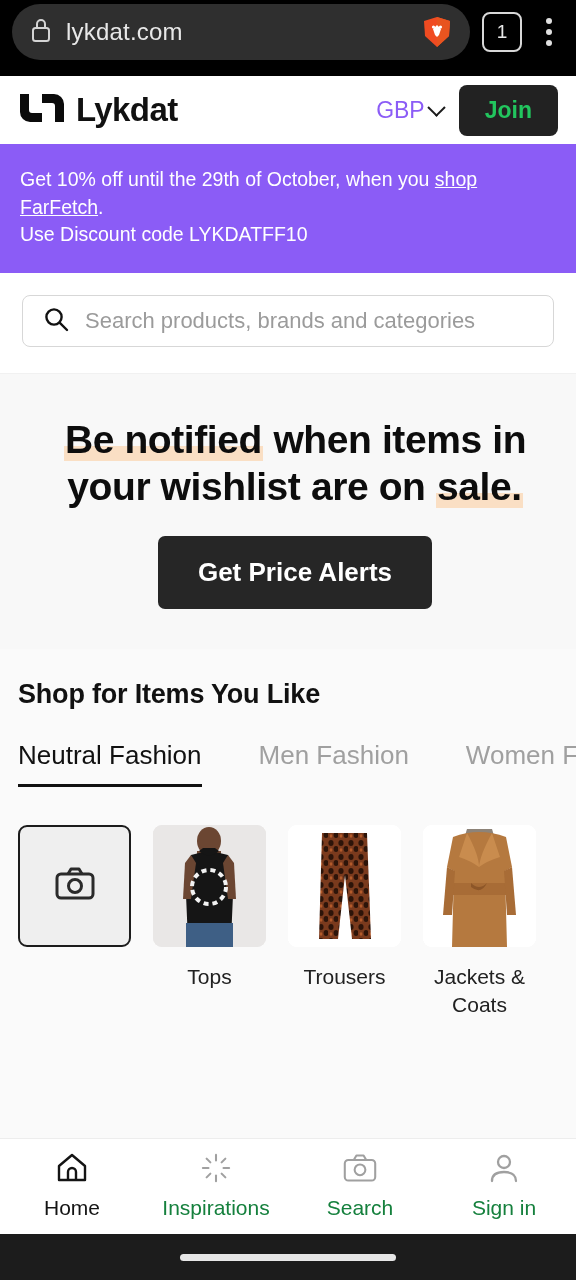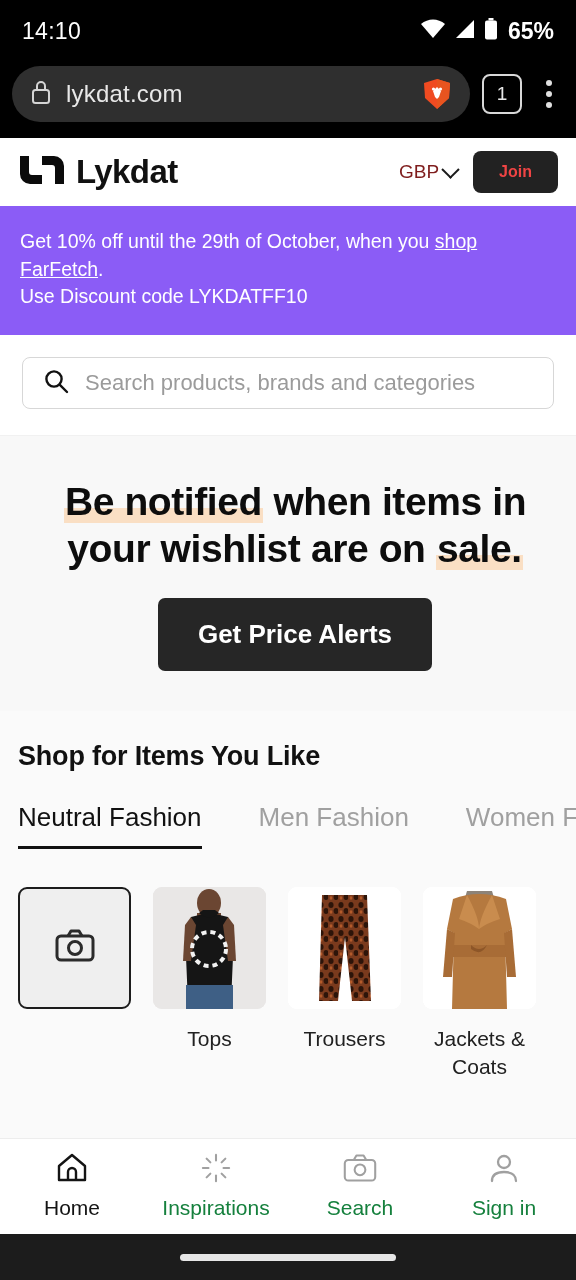--- a/index.html
+++ b/index.html
@@ -42,26 +42,26 @@
   
   .page { flex:1 1 auto; background:#fff; overflow:hidden; display:flex; flex-direction:column; }
 
   .site-header {
     height:68px; background:#fff; display:flex; align-items:center;
     padding:0 18px; gap:14px; flex:0 0 auto;
   }
   .logo-wrap { display:flex; align-items:center; gap:10px; }
   .logo-text { font-size:33px; font-weight:700; letter-spacing:-.6px; color:#111; }
   .header-right { margin-left:auto; display:flex; align-items:center; gap:16px; }
-  .currency { display:flex; align-items:center; gap:5px; font-size:19px; color:#7f1d1d; }
+  .currency { display:flex; align-items:center; gap:5px; font-size:23px; color:#8b5cf6; }
   .chev { width:13px; height:13px; border-right:2.6px solid #1a1a1a; border-bottom:2.6px solid #1a1a1a;
           transform:rotate(45deg) translate(-2px,-2px); }
   .join-btn {
-    background:#222222; color:#ef4444; border:none; border-radius:8px;
-    padding:12px 26px; font-size:16px; font-weight:700;
+    background:#222222; color:#22c55e; border:none; border-radius:8px;
+    padding:12px 26px; font-size:23px; font-weight:700;
     font-family:"Liberation Sans", sans-serif; cursor:pointer;
   }
 
   .promo {
     background:#8b5cf6; color:#fff; padding:22px 20px 24px 20px;
     font-size:19.5px; line-height:1.42; flex:0 0 auto;
   }
   .promo a { color:#fff; text-decoration:underline; }
 
   .search-section { background:#fff; padding:22px 22px 26px 22px; flex:0 0 auto; }
@@ -130,42 +130,20 @@
   .nav-item.active .nav-label { color:#141414; }
 
   .gesturebar { height:46px; background:#1c1c1c; display:flex; align-items:center; justify-content:center; flex:0 0 auto; }
   .gesture-pill { width:216px; height:7px; border-radius:4px; background:#e6e6e6; }
 </style>
 </head>
 <body>
 
 <div class="phone">
 
-  <div class="statusbar">
-    <div class="status-time">14:10</div>
-    <div class="status-right">
-      <span>
-        <svg width="26" height="20" viewBox="0 0 26 20">
-            <path d="M1 5 C8 -1 18 -1 25 5 L13 19 Z" fill="#fff"></path>
-          </svg>
-      </span>
-      <span>
-        <svg width="22" height="20" viewBox="0 0 22 20">
-            <path d="M20 1 L20 19 L2 19 Z" fill="#fff"></path>
-          </svg>
-      </span>
-      <span>
-        <svg width="14" height="22" viewBox="0 0 14 22">
-          <rect x="4.5" y="0" width="5" height="2.5" fill="#fff"></rect>
-          <rect x="1" y="2.5" width="12" height="19" rx="2" fill="#fff"></rect>
-        </svg>
-      </span>
-      <span class="status-battery-text">65%</span>
-    </div>
-  </div>
 
   <div class="browserbar">
     <div class="urlbar">
       <span>
         <svg width="22" height="26" viewBox="0 0 22 26">
           <rect x="3" y="11" width="16" height="13" rx="2.5" fill="none" stroke="#d5d5d5" stroke-width="2"></rect>
           <path d="M7 11 V7 a4 4 0 0 1 8 0 V11" fill="none" stroke="#d5d5d5" stroke-width="2"></path>
         </svg>
       </span>
       <span class="url-text">lykdat.com</span>

